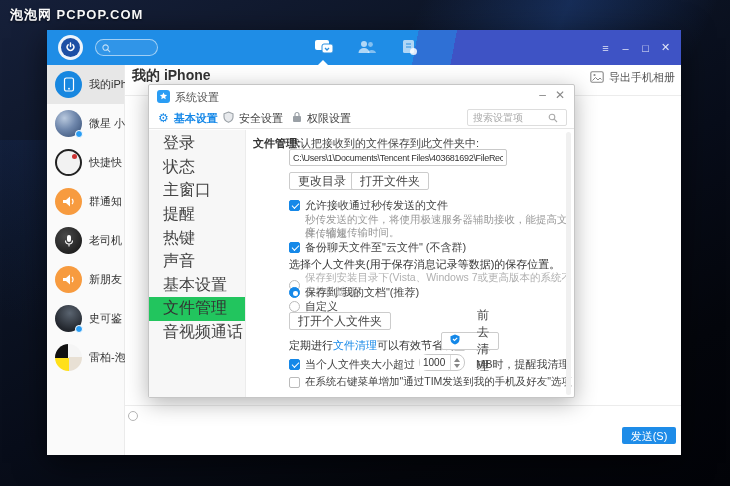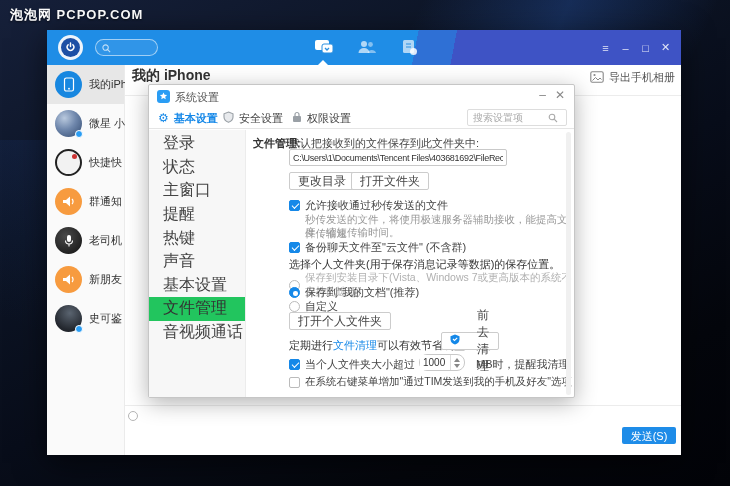--- a/index.html
+++ b/index.html
@@ -236,20 +236,24 @@
           </svg>
       </div>
       <span class="side-label">新朋友</span>
     </div>
     <div class="side-item">
       <div class="avatar av-shi">
           <span class="badge"></span>
         </div>
       <span class="side-label">史可鉴</span>
     </div>
+    <div class="side-item">
+      <div class="avatar av-rapoo"></div>
+      <span class="side-label">雷柏-泡</span>
+    </div>
   </div>
 
   <div class="main-area">
     <div class="main-title">我的 iPhone</div>
     <div class="export-btn">
       <span>
         <svg width="14" height="12" viewBox="0 0 14 12">
             <rect x=".8" y=".8" width="12.4" height="10.4" rx="1.5" stroke="#888" stroke-width="1.1" fill="none"></rect>
             <circle cx="4.5" cy="4" r="1.1" fill="#888"></circle>
             <path d="M2.5 9.5 l3-3 l2.5 2.5 l2-2 l1.5 1.5" stroke="#888" stroke-width="1" fill="none"></path>

